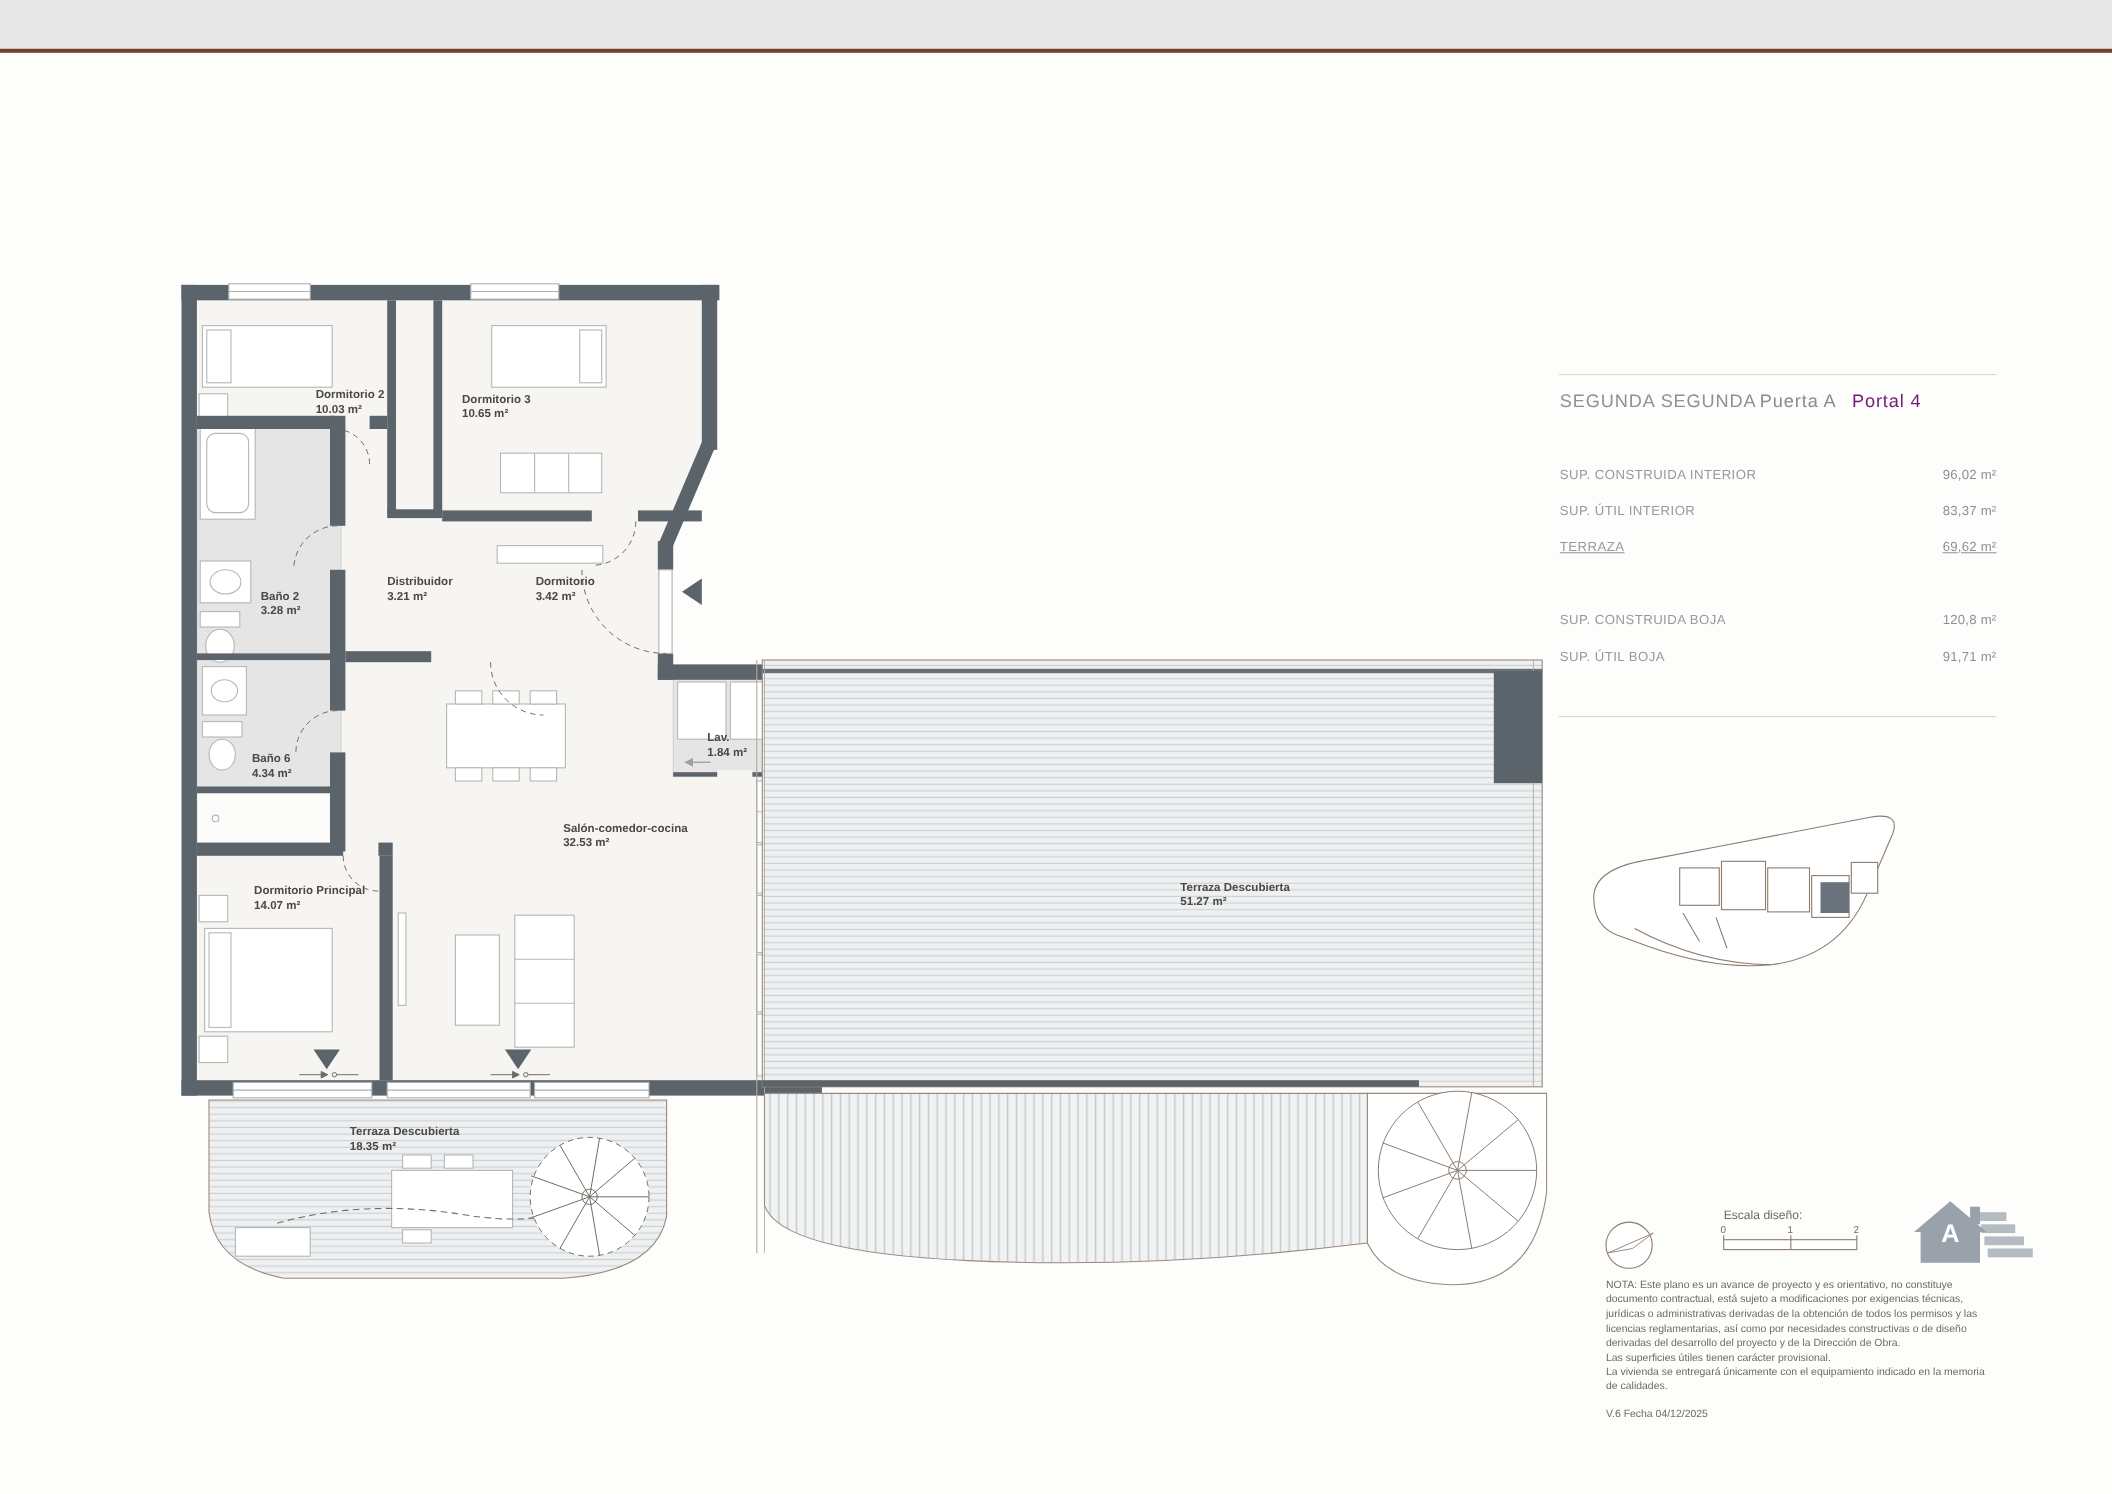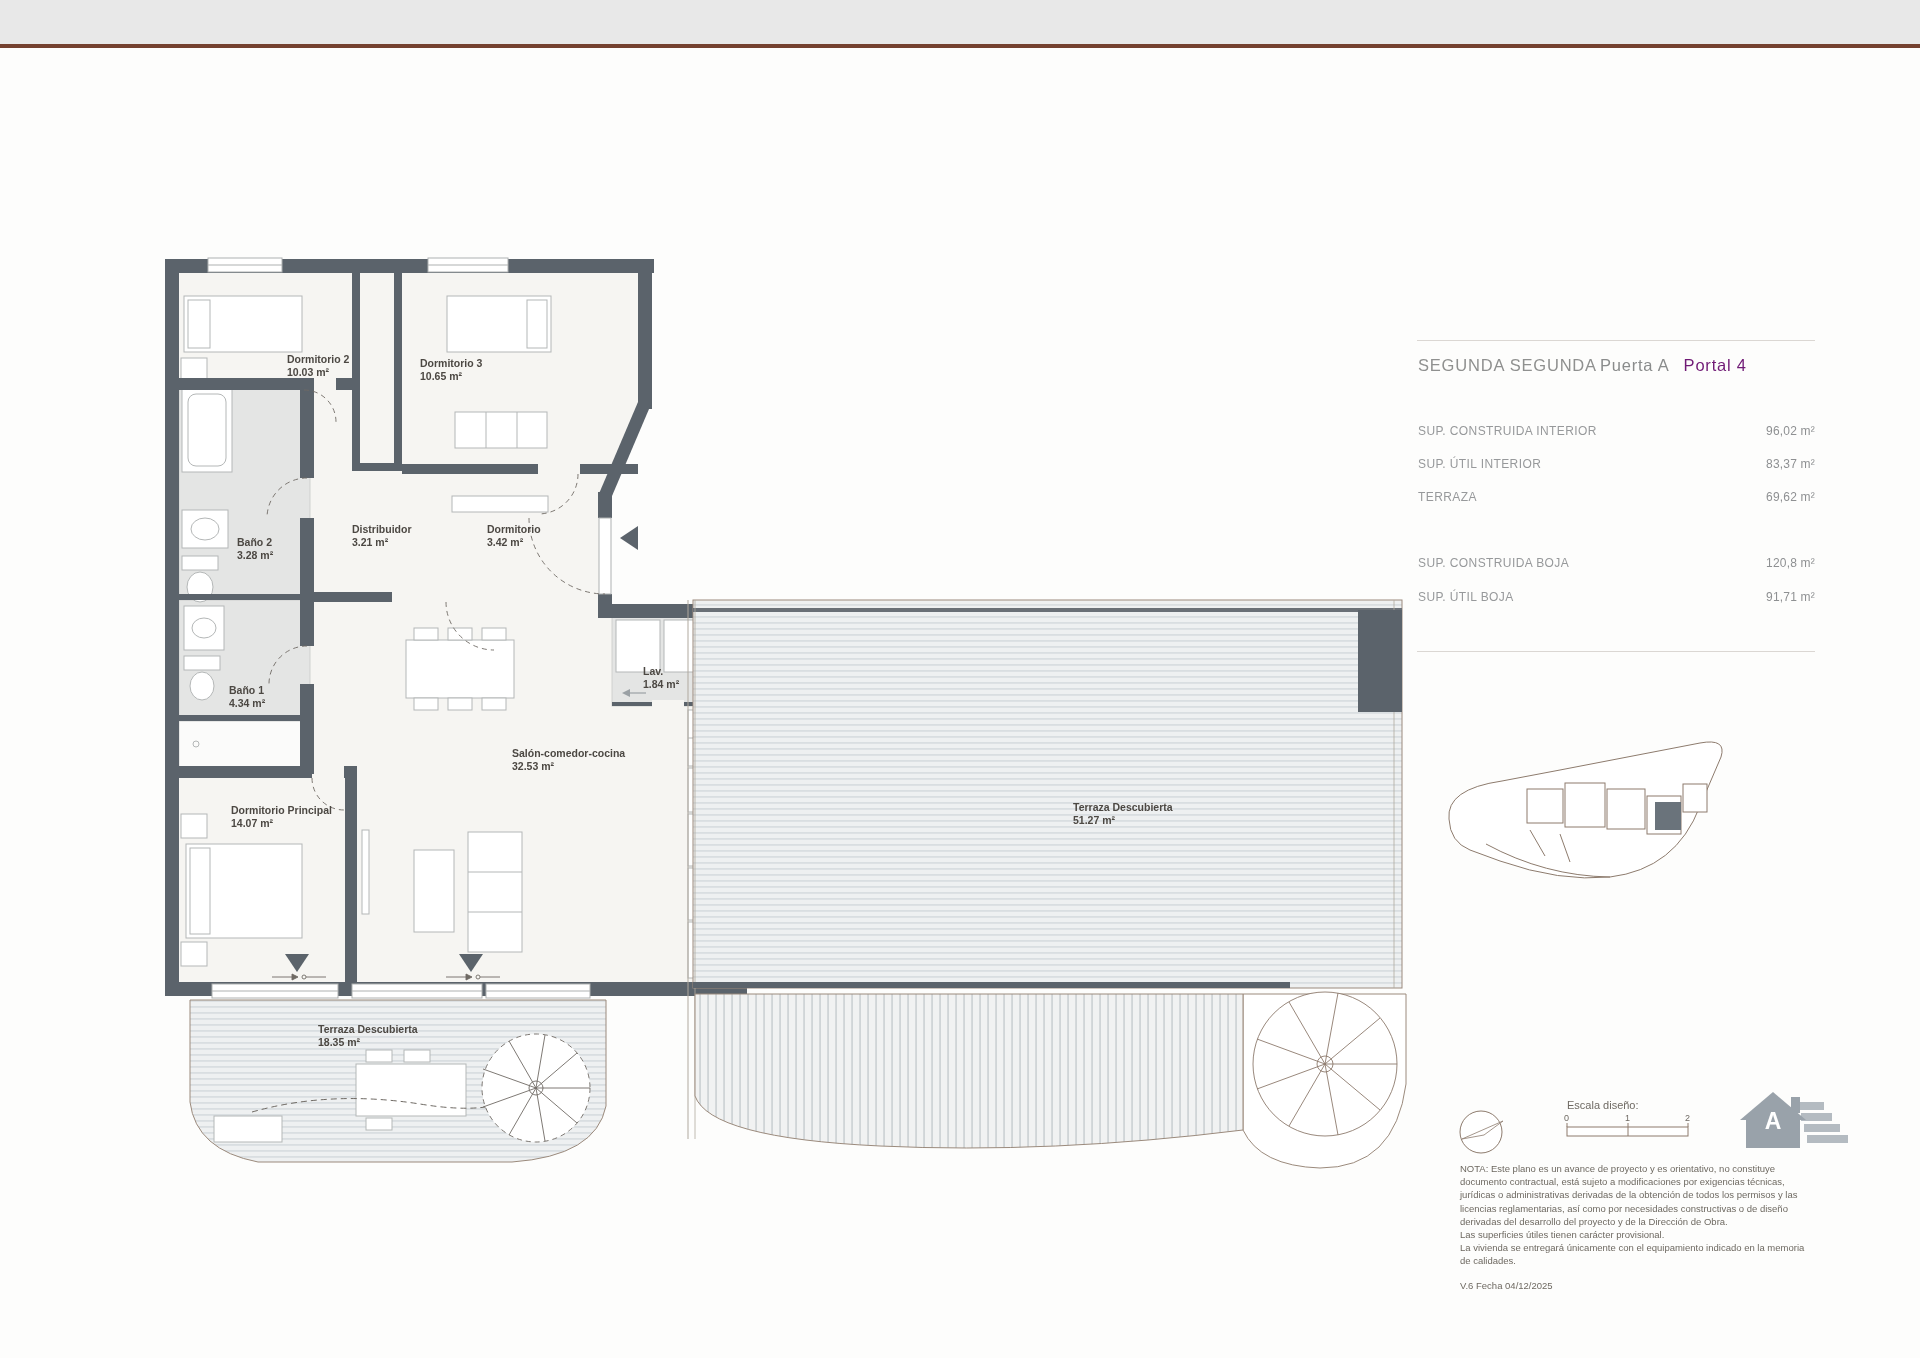--- a/index.html
+++ b/index.html
@@ -286,21 +286,21 @@
   </div>
   <div class="lbl" style="left:487px;top:479px;">
     <div>Dormitorio</div>
     <div class="area">3.42 m²</div>
   </div>
   <div class="lbl" style="left:237px;top:492px;">
     <div>Baño 2</div>
     <div class="area">3.28 m²</div>
   </div>
   <div class="lbl" style="left:229px;top:640px;">
-    <div>Baño 1</div>
+    <div>Baño 6</div>
     <div class="area">4.34 m²</div>
   </div>
   <div class="lbl" style="left:643px;top:621px;">
     <div>Lav.</div>
     <div class="area">1.84 m²</div>
   </div>
   <div class="lbl" style="left:231px;top:760px;">
     <div>Dormitorio Principal</div>
     <div class="area">14.07 m²</div>
   </div>
@@ -324,21 +324,21 @@
   </div>
 
   <div class="arow" style="top:381px;">
     <span>SUP. CONSTRUIDA INTERIOR</span>
     <span class="val">96,02 m²</span>
   </div>
   <div class="arow" style="top:414px;">
     <span>SUP. ÚTIL INTERIOR</span>
     <span class="val">83,37 m²</span>
   </div>
-  <div class="arow" style="top:447px;">
+  <div class="arow" style="top:447px;text-decoration:underline;">
     <span>TERRAZA</span>
     <span class="val">69,62 m²</span>
   </div>
   <div class="arow" style="top:513px;">
     <span>SUP. CONSTRUIDA BOJA</span>
     <span class="val">120,8 m²</span>
   </div>
   <div class="arow" style="top:547px;">
     <span>SUP. ÚTIL BOJA</span>
     <span class="val">91,71 m²</span>

